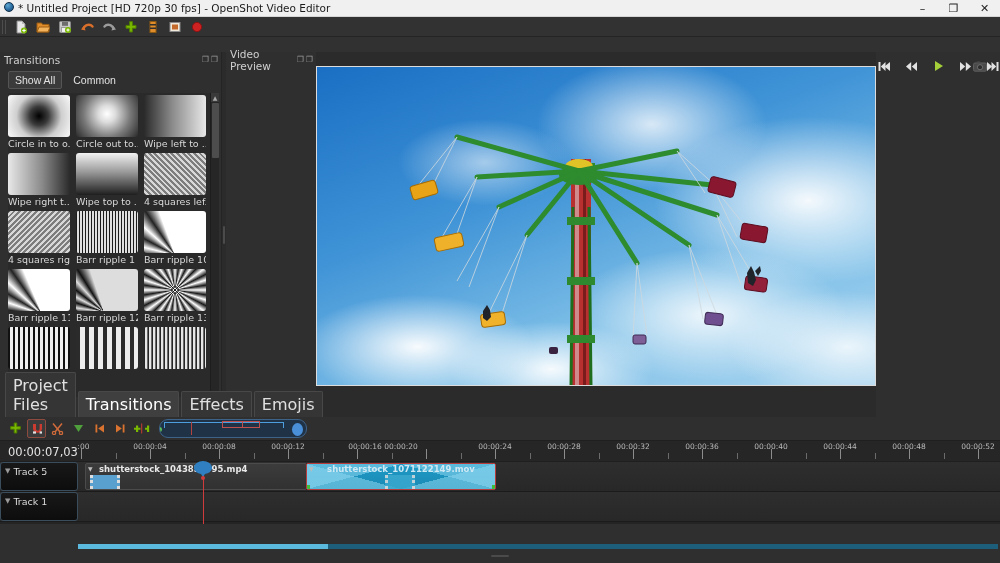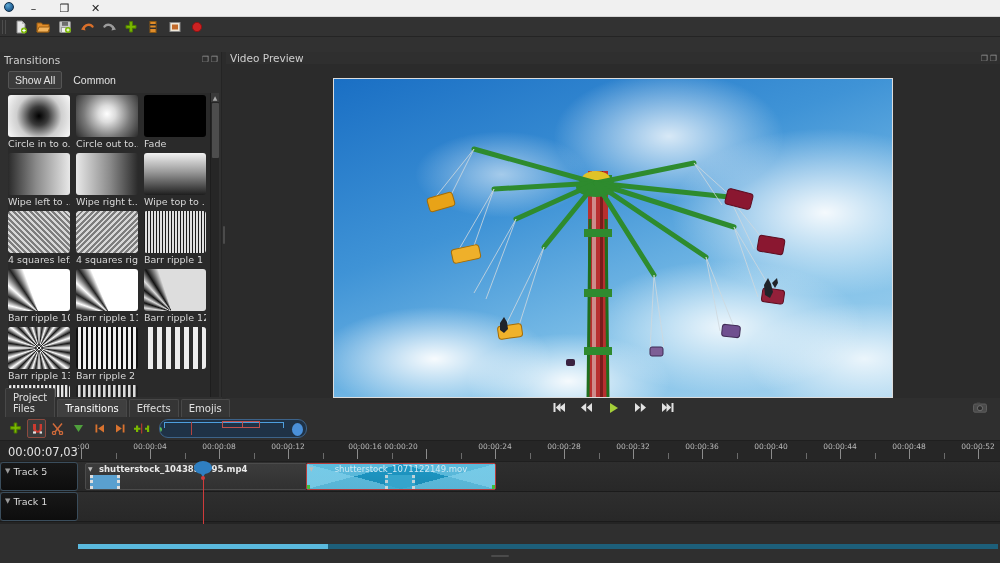--- a/index.html
+++ b/index.html
@@ -103,21 +103,21 @@
     display:flex; align-items:center; justify-content:center; }
   .vscroll .thumbbar { position: absolute; top: 10px; left: 1px; width: 7px; height: 55px;
     background: #4d4d4d; border-radius: 1px; }
   .vscroll .arrow.bot { position:absolute; bottom:0; left:0; right:0; }
 
   
   .vsplit { width: 4px; background: #2b2b2b; display:flex; align-items:center; justify-content:center;}
   .vsplit i { width:2px; height:18px; background:#4b4b4b; border-radius:1px; display:block;}
 
   
-  .rightdock { flex: 1; background: #2f2f2f; display: flex; flex-direction: column; }
+  .rightdock { flex: 1; background: #2f2f2f; display: flex; flex-direction: row; }
   .preview-area { flex: 1; background: #2b2b2b; position: relative; display:flex;
      align-items:flex-start; justify-content:center; }
   .video-frame { width: 560px; height: 320px; margin-top: 14px; position: relative;
      overflow: hidden; background: #79b4e0; border: 1px solid #dcdcdc; }
   .sky {
     position:absolute; inset:0;
     background:
       radial-gradient(ellipse 180px 80px at 18% 88%, rgba(255,255,255,.95), rgba(255,255,255,0) 65%),
       radial-gradient(ellipse 150px 70px at 42% 95%, rgba(255,255,255,.92), rgba(255,255,255,0) 68%),
       radial-gradient(ellipse 200px 95px at 70% 78%, rgba(255,255,255,.85), rgba(255,255,255,0) 70%),
@@ -176,21 +176,21 @@
   .track-lane { position:absolute; left:78px; right:0; top:0; bottom:0; }
 
   .clip { position:absolute; top:1px; height:27px; border-radius:2px; overflow:hidden; }
   .clip.normal { background: linear-gradient(#3c3c3c,#313131); border:1px solid #4b4b4b; }
   .clip-title { position:absolute; left:3px; top:0; right:3px; height:11px; line-height:11px;
     font-size:8.5px; color:#e8e8e8; white-space:nowrap; overflow:hidden; font-weight:bold; }
   .clip-caret { position:absolute; left:2px; top:1px; font-size:6px; color:#bbb; }
   .clip-thumb { position:absolute; left:4px; top:11px; width:30px; height:14px;
      background:#5aa0cf; border-left:3px dotted #ddd; border-right:3px dotted #ddd; }
   .clip.sel { background: linear-gradient(#1f99c6,#1a8ab4); border:1px solid #b63b3b; }
-  .clip.sel .clip-title { color:#cfe9f5; text-align:center; font-weight:normal; }
+  .clip.sel .clip-title { color:#cfe9f5; text-align:center; font-weight:bold; }
   .xfade-l { position:absolute; left:0; top:0; width:50%; height:100%;
     background: linear-gradient(to bottom right, rgba(140,215,240,.55) 0 50%, rgba(0,0,0,0) 50%),
                 linear-gradient(to top right, rgba(140,215,240,.55) 0 50%, rgba(0,0,0,0) 50%); }
   .xfade-r { position:absolute; right:0; top:0; width:50%; height:100%;
     background: linear-gradient(to bottom left, rgba(140,215,240,.55) 0 50%, rgba(0,0,0,0) 50%),
                 linear-gradient(to top left, rgba(140,215,240,.55) 0 50%, rgba(0,0,0,0) 50%); }
   .handle-l, .handle-r { position:absolute; bottom:0; width:3px; height:4px; background:#3ec03e; }
   .handle-l { left:0; } .handle-r { right:0; }
 
   .playhead { position:absolute; top:0; width:1px; background:#cf3b3b; z-index:6; }
@@ -204,31 +204,32 @@
 
   .tl-hscroll { position:absolute; left:78px; right:2px; bottom:14px; height:5px; background:#1d5f7a; }
   .tl-hscroll .thumb { height:5px; width:250px; background:#5ab9dd; }
   .bottom-grip { position:absolute; left:0; right:0; bottom:3px; height:8px;
      display:flex; align-items:center; justify-content:center; }
   .bottom-grip i { width:18px; height:2px; background:#4b4b4b; display:block; border-radius:1px;}
 
   
   .tabbar { position:absolute; left:0; top:397px; width:222px; height:20px; display:flex;
      align-items:flex-end; gap:2px; padding-left:5px; background:#2f2f2f; }
-  .tab { font-size:10px; color:#e0e0e0; padding:3px 7px 3px 7px;
+  .tab { font-size:16px; color:#e0e0e0; padding:3px 7px 3px 7px;
     background:#353535; border:1px solid #484848; border-bottom:none; border-radius:2px 2px 0 0; }
   .tab.active { background:#3f3f3f; color:#ffffff; }
 </style>
 </head>
 <body>
 
 <div id="app">
 
   <div class="titlebar">
     <div class="tb-icon"><span class="tb-globe"></span></div>
+    <div class="tb-title">* Untitled Project [HD 720p 30 fps] - OpenShot Video Editor</div>
     <div class="tb-btns">
       <div class="tb-btn">–</div>
       <div class="tb-btn">❐</div>
       <div class="tb-btn close">✕</div>
     </div>
   </div>
 
 
   <div class="maintoolbar">
     <div class="tb-grip"></div>
@@ -309,24 +310,20 @@
       </div>
       <div class="trans-wrap">
         <div class="trans-grid" id="trans-grid">
             <div class="tcell">
               <span class="tthumb" style="background: radial-gradient(circle, rgb(0, 0, 0) 0%, rgb(58, 58, 58) 25%, rgb(207, 207, 207) 60%, rgb(250, 250, 250) 100%);"></span>
               <span class="tname">Circle in to o...</span>
             </div>
             <div class="tcell">
               <span class="tthumb" style="background: radial-gradient(circle at 50% 45%, rgb(255, 255, 255) 0%, rgb(220, 220, 220) 22%, rgb(122, 122, 122) 60%, rgb(42, 42, 42) 100%);"></span>
               <span class="tname">Circle out to...</span>
-            </div>
-            <div class="tcell">
-              <span class="tthumb" style="background: linear-gradient(rgb(0, 0, 0), rgb(0, 0, 0));"></span>
-              <span class="tname">Fade</span>
             </div>
             <div class="tcell">
               <span class="tthumb" style="background: linear-gradient(to right, rgb(42, 42, 42) 0%, rgb(138, 138, 138) 45%, rgb(232, 232, 232) 100%);"></span>
               <span class="tname">Wipe left to ...</span>
             </div>
             <div class="tcell">
               <span class="tthumb" style="background: linear-gradient(to left, rgb(42, 42, 42) 0%, rgb(138, 138, 138) 45%, rgb(232, 232, 232) 100%);"></span>
               <span class="tname">Wipe right t...</span>
             </div>
             <div class="tcell">

